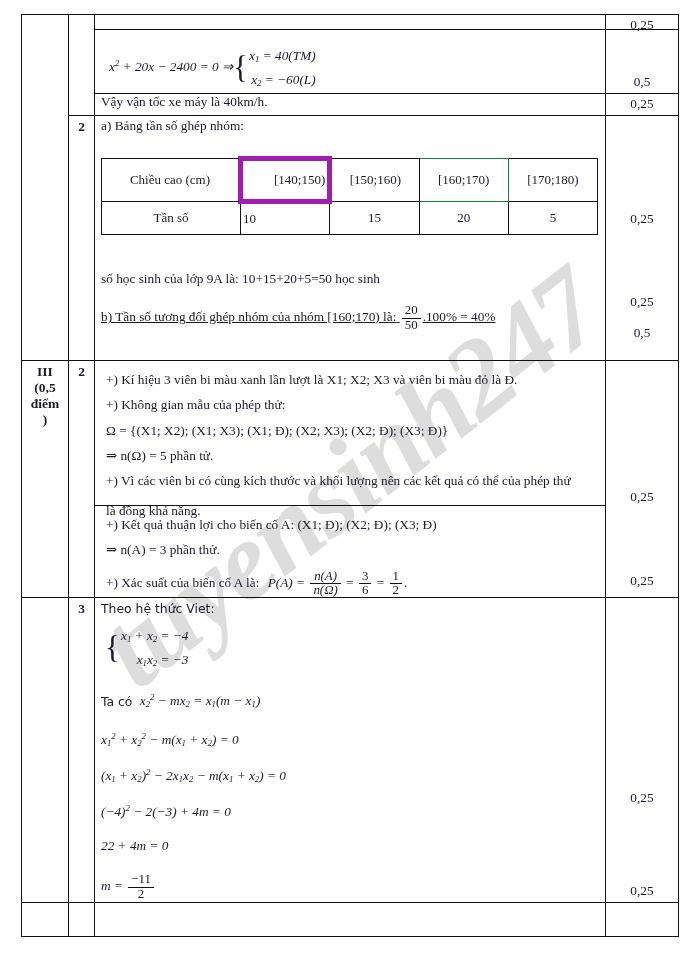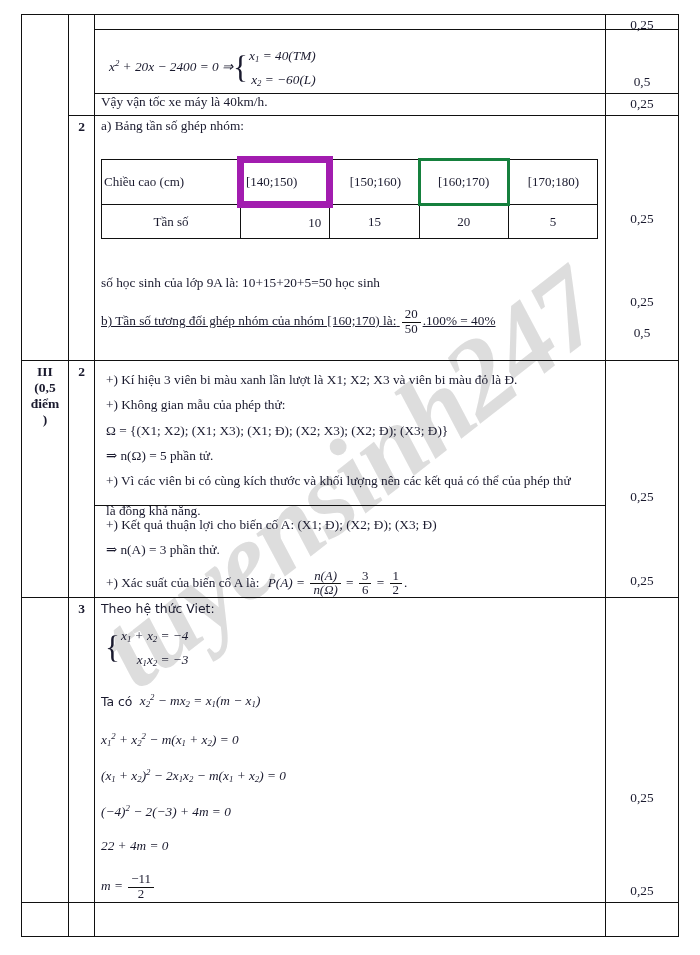--- a/index.html
+++ b/index.html
@@ -109,29 +109,29 @@
     <table style="border-collapse:collapse; margin:22px 0 0 6px; width:497px; table-layout:fixed; font-size:13px;">
       <colgroup>
                 <col style="width:139px">
                 <col>
                 <col>
                 <col>
                 <col>
               </colgroup>
       <tbody>
       <tr>
-        <td style="border:1px solid #111; padding:7px 2px;">Chiều cao (cm)</td>
-        <td style="border:7px solid #a21caf; text-align:left; padding:11px 2px;">[140;150)</td>
+        <td style="border:1px solid #111; text-align:center; padding:7px 2px;">Chiều cao (cm)</td>
+        <td style="border:5px solid #a21caf; text-align:right; padding:11px 2px;">[140;150)</td>
         <td style="border:1px solid #111; text-align:center; padding:7px 2px;">[150;160)</td>
-        <td style="border:3px solid #15803d; text-align:center; padding:8px 2px;">[160;170)</td>
+        <td style="border:1px solid #15803d; text-align:center; padding:8px 2px;">[160;170)</td>
         <td style="border:1px solid #111; text-align:center; padding:7px 2px;">[170;180)</td>
       </tr>
       <tr>
         <td style="border:1px solid #111; text-align:center; padding:7px 2px;">Tần số</td>
-        <td style="border:1px solid #111; text-align:right; padding:7px 8px;">10</td>
+        <td style="border:1px solid #111; text-align:left; padding:7px 2px;">10</td>
         <td style="border:1px solid #111; text-align:center; padding:7px 2px;">15</td>
         <td style="border:1px solid #111; text-align:center; padding:7px 2px;">20</td>
         <td style="border:1px solid #111; text-align:center; padding:7px 2px;">5</td>
       </tr>
       </tbody>
     </table>
 
     <div style="padding:36px 0 0 6px;">số học sinh của lớp 9A là: 10+15+20+5=50 học sinh</div>
 
     <div style="padding:17px 0 0 6px;text-decoration:underline;">

